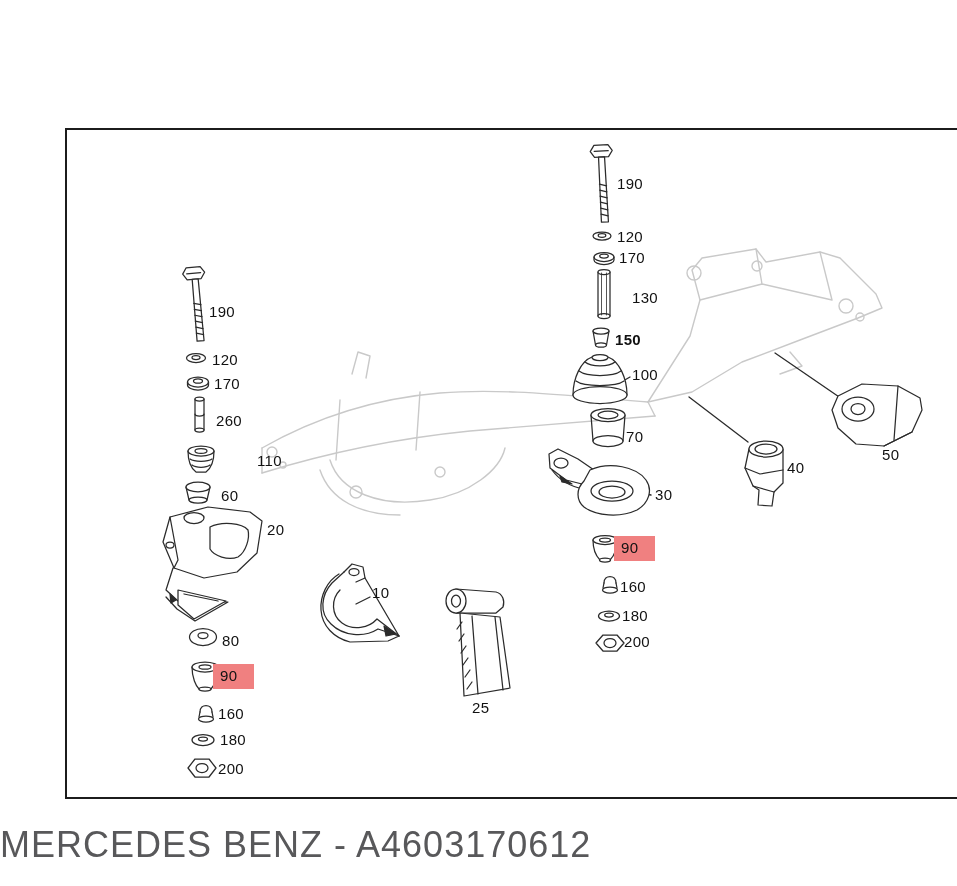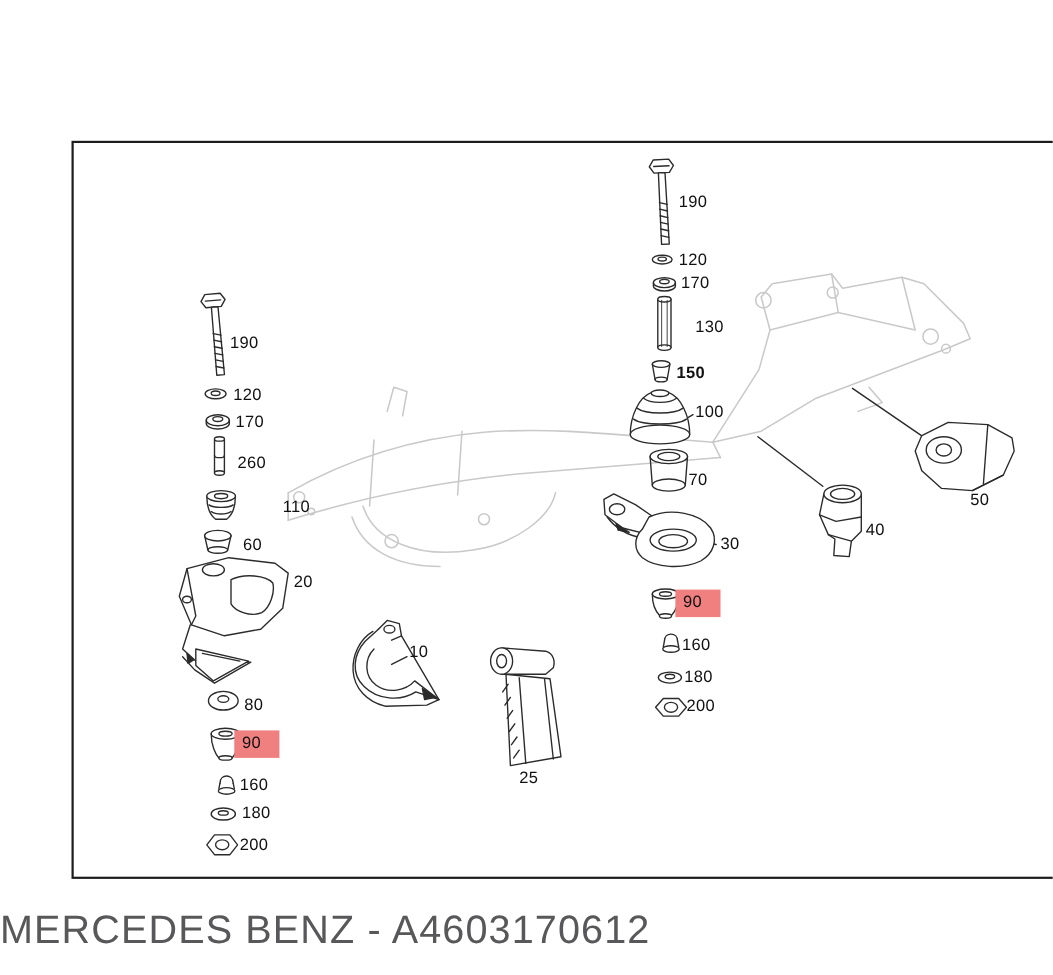--- a/index.html
+++ b/index.html
@@ -243,21 +243,21 @@
       <span class="part-label" style="left: 619px; top: 249px;">170</span>
       <span class="part-label" style="left: 604px; top: 289px; margin-left: 28px;">130</span>
       <span class="part-label" style="left: 615px; top: 331px; font-weight: bold;">150</span>
       <span class="part-label" style="left: 632px; top: 366px;">100</span>
       <span class="part-label" style="left: 626px; top: 428px;">70</span>
       <span class="part-label" style="left: 655px; top: 486px; text-align: center;">30</span>
       <span class="part-label hl" style="left: 614px; top: 536px;">90</span>
       <span class="part-label" style="left: 620px; top: 578px;">160</span>
       <span class="part-label" style="left: 622px; top: 607px;">180</span>
       <span class="part-label" style="left: 624px; top: 633px;">200</span>
-      <span class="part-label" style="left: 787px; top: 473px;">40</span>
+      <span class="part-label" style="left: 787px; top: 459px;">40</span>
       <span class="part-label" style="left: 882px; top: 446px;">50</span>
     </div>
 
   <div class="footer">
     <span>MERCEDES BENZ - A4603170612</span>
   </div>
 
 </div>
 
 </body></html>

